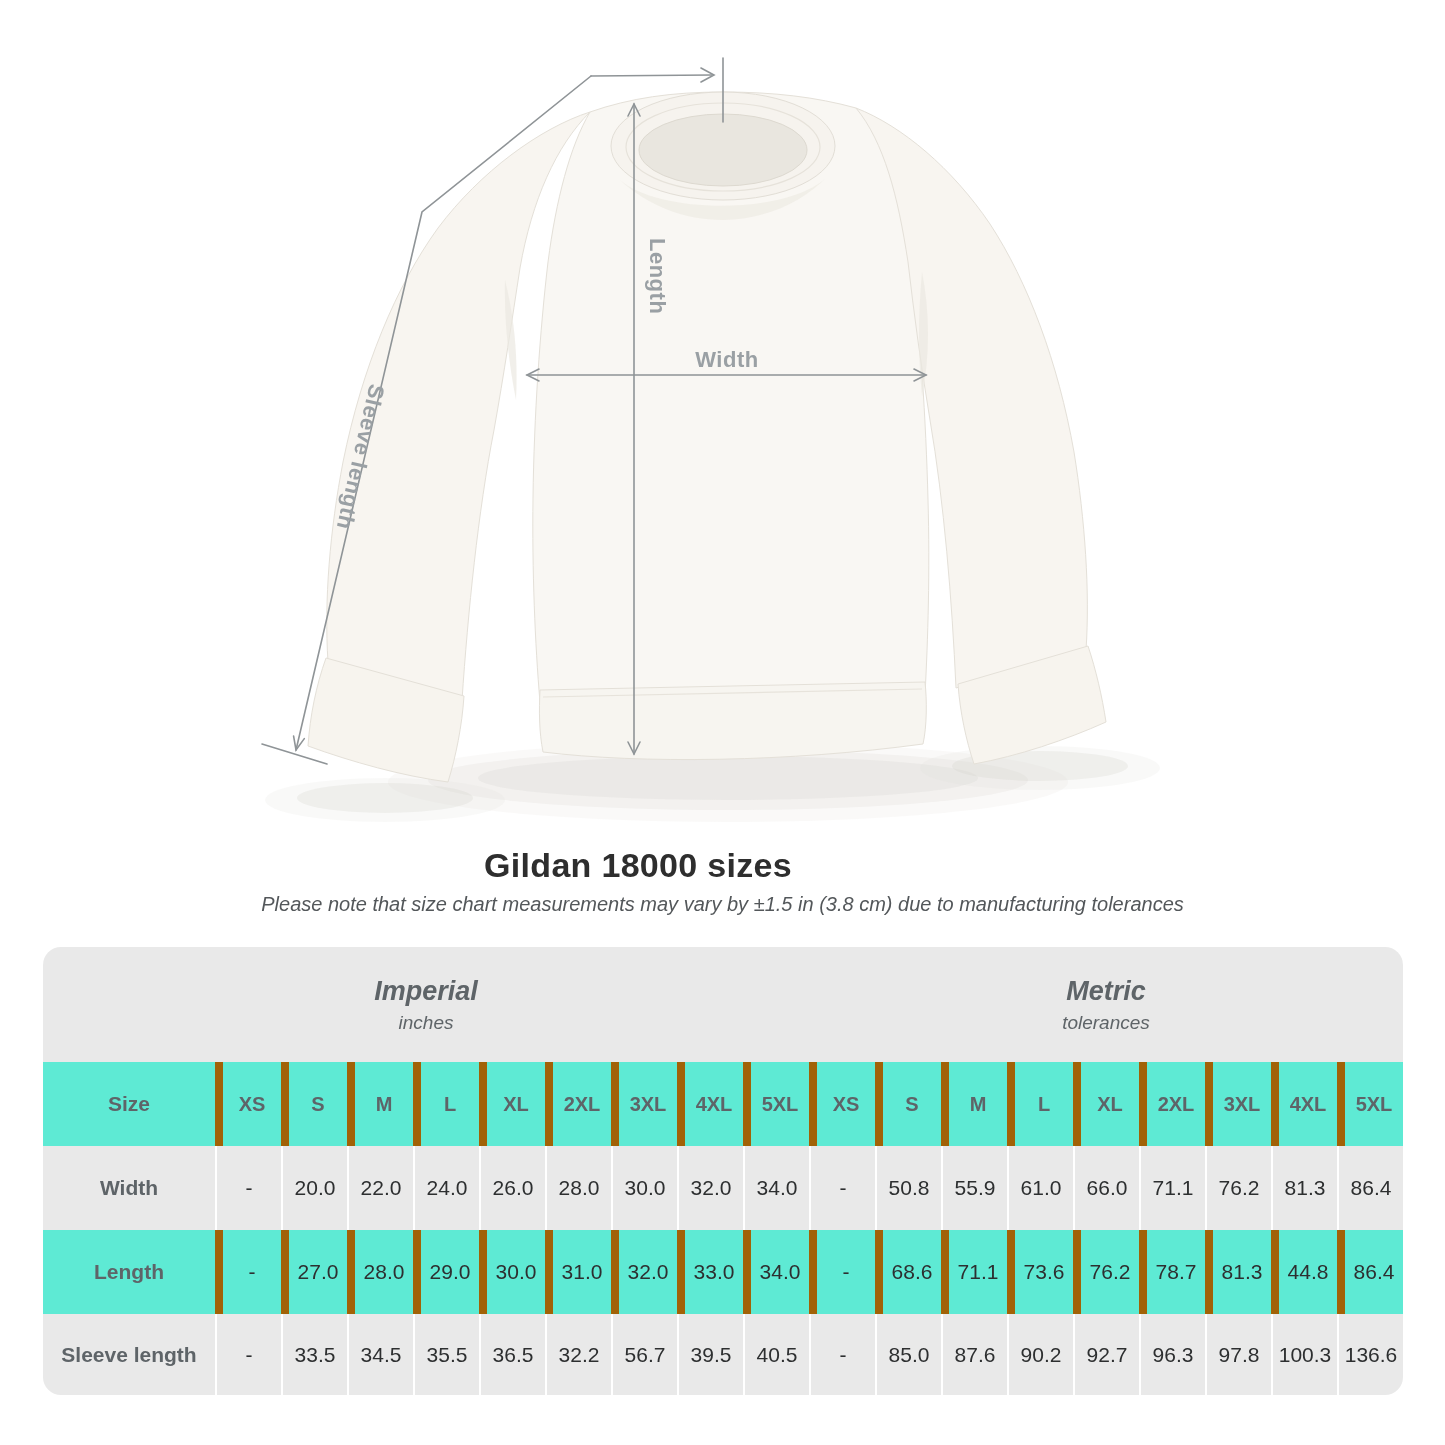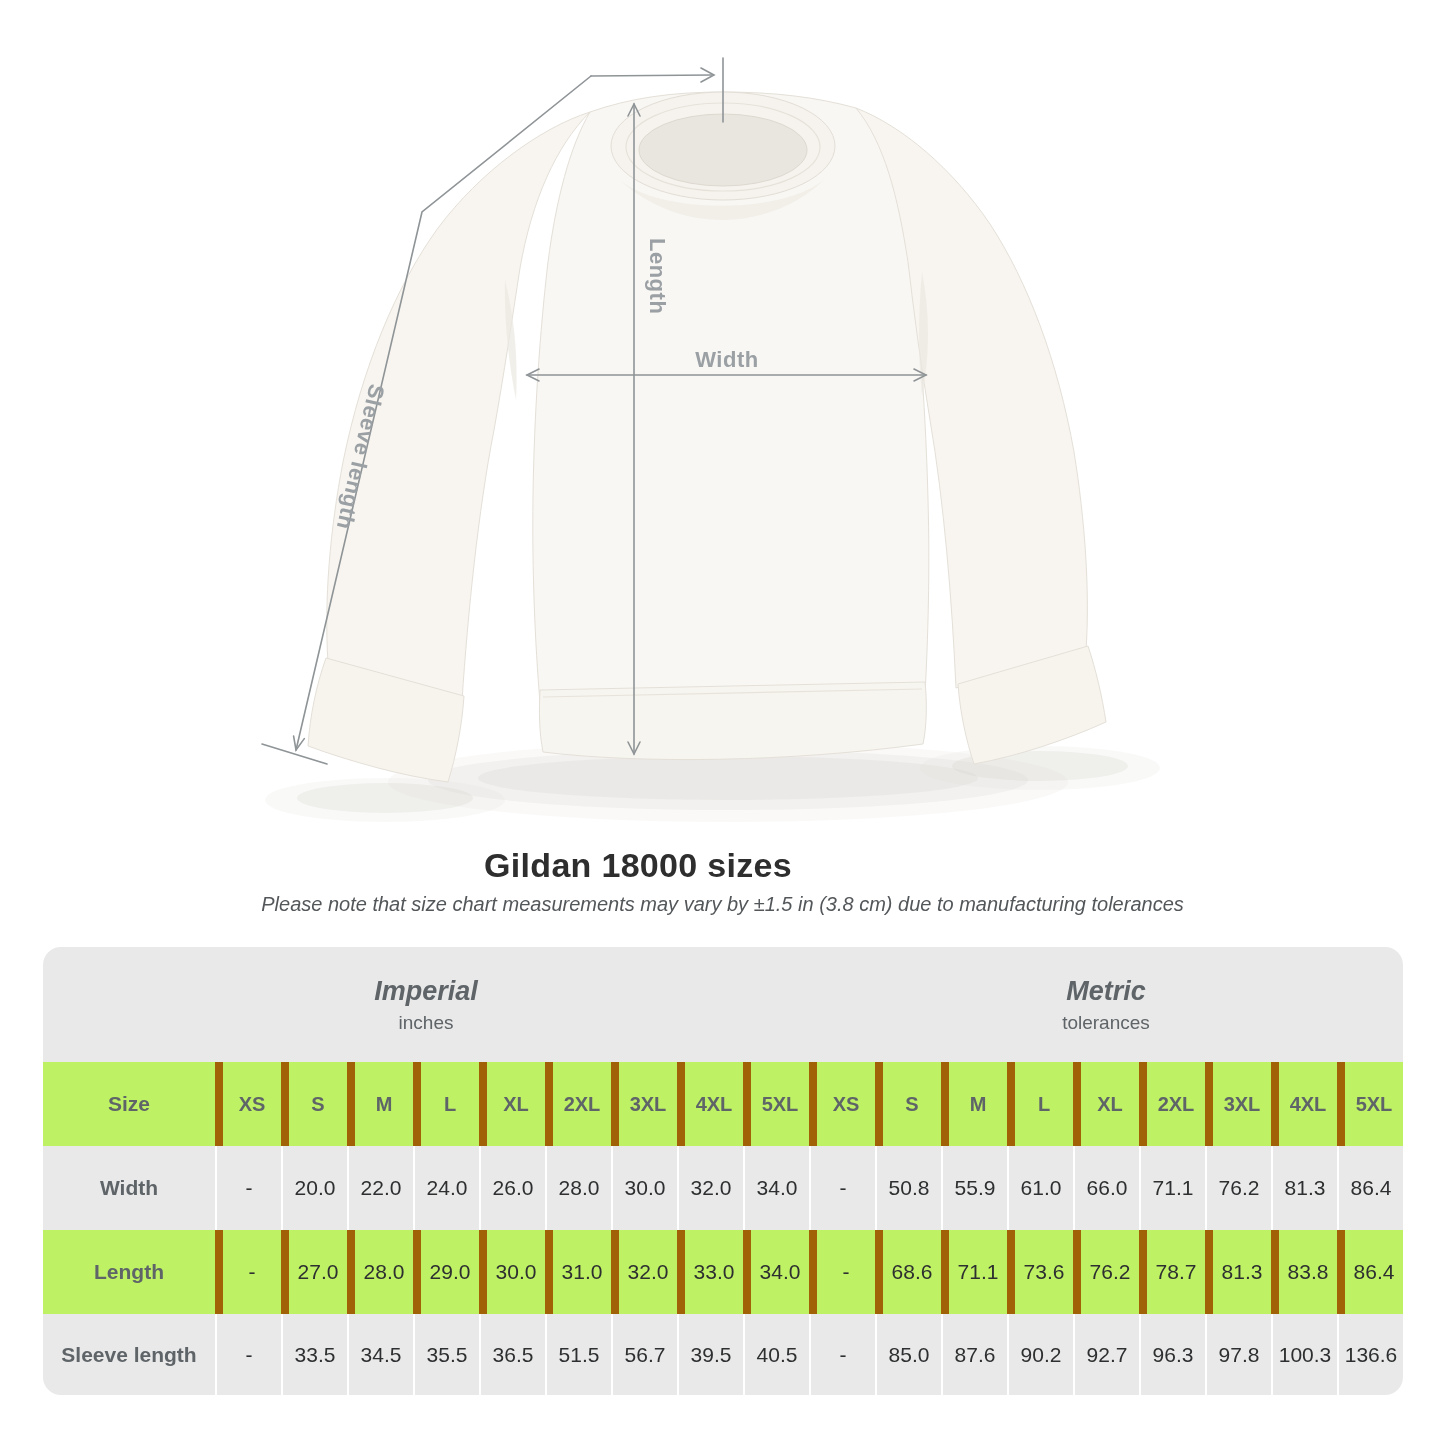--- a/index.html
+++ b/index.html
@@ -26,23 +26,23 @@
   .size-table{
     position:absolute;left:43px;top:947px;width:1360px;height:448px;
     border-radius:18px;overflow:hidden;display:grid;
     grid-template-columns:172px repeat(18,66px);
     grid-template-rows:115px 84px 84px 84px 81px;
   }
   .uh{grid-column:1/11;background:#e9e9e9;display:flex;flex-direction:column;
       align-items:center;justify-content:center;gap:5px;color:#5e6468;}
   .uh.metric{grid-column:11/20;}
   .uh-t{font-size:27px;font-weight:bold;font-style:italic;}
-  .uh-s{font-size:19px;}
+  .uh-s{font-size:19px;font-style:italic;}
   .c{display:flex;align-items:center;justify-content:center;}
-  .rw{background:#bef264;}
+  .rw{background:#5eead4;}
   .rg{background:#e9e9e9;}
   .sg{border-left:8px solid #a16207;}
   .sw{border-left:2px solid #ffffff;}
   .lab{font-weight:bold;color:#5e6468;font-size:21px;}
   .sz{font-weight:bold;color:#5e6468;font-size:20px;}
   .val{color:#2d2f30;font-size:21px;}
 </style>
 </head>
 <body>
 
@@ -185,30 +185,30 @@
   <div class="c val rw sg">32.0</div>
   <div class="c val rw sg">33.0</div>
   <div class="c val rw sg">34.0</div>
   <div class="c val rw sg">-</div>
   <div class="c val rw sg">68.6</div>
   <div class="c val rw sg">71.1</div>
   <div class="c val rw sg">73.6</div>
   <div class="c val rw sg">76.2</div>
   <div class="c val rw sg">78.7</div>
   <div class="c val rw sg">81.3</div>
-  <div class="c val rw sg">83.8</div>
+  <div class="c val rw sg">44.8</div>
   <div class="c val rw sg">86.4</div>
 
   <div class="c lab rg">Sleeve length</div>
   <div class="c val rg sw">-</div>
   <div class="c val rg sw">33.5</div>
   <div class="c val rg sw">34.5</div>
   <div class="c val rg sw">35.5</div>
   <div class="c val rg sw">36.5</div>
-  <div class="c val rg sw">51.5</div>
+  <div class="c val rg sw">32.2</div>
   <div class="c val rg sw">56.7</div>
   <div class="c val rg sw">39.5</div>
   <div class="c val rg sw">40.5</div>
   <div class="c val rg sw">-</div>
   <div class="c val rg sw">85.0</div>
   <div class="c val rg sw">87.6</div>
   <div class="c val rg sw">90.2</div>
   <div class="c val rg sw">92.7</div>
   <div class="c val rg sw">96.3</div>
   <div class="c val rg sw">97.8</div>

